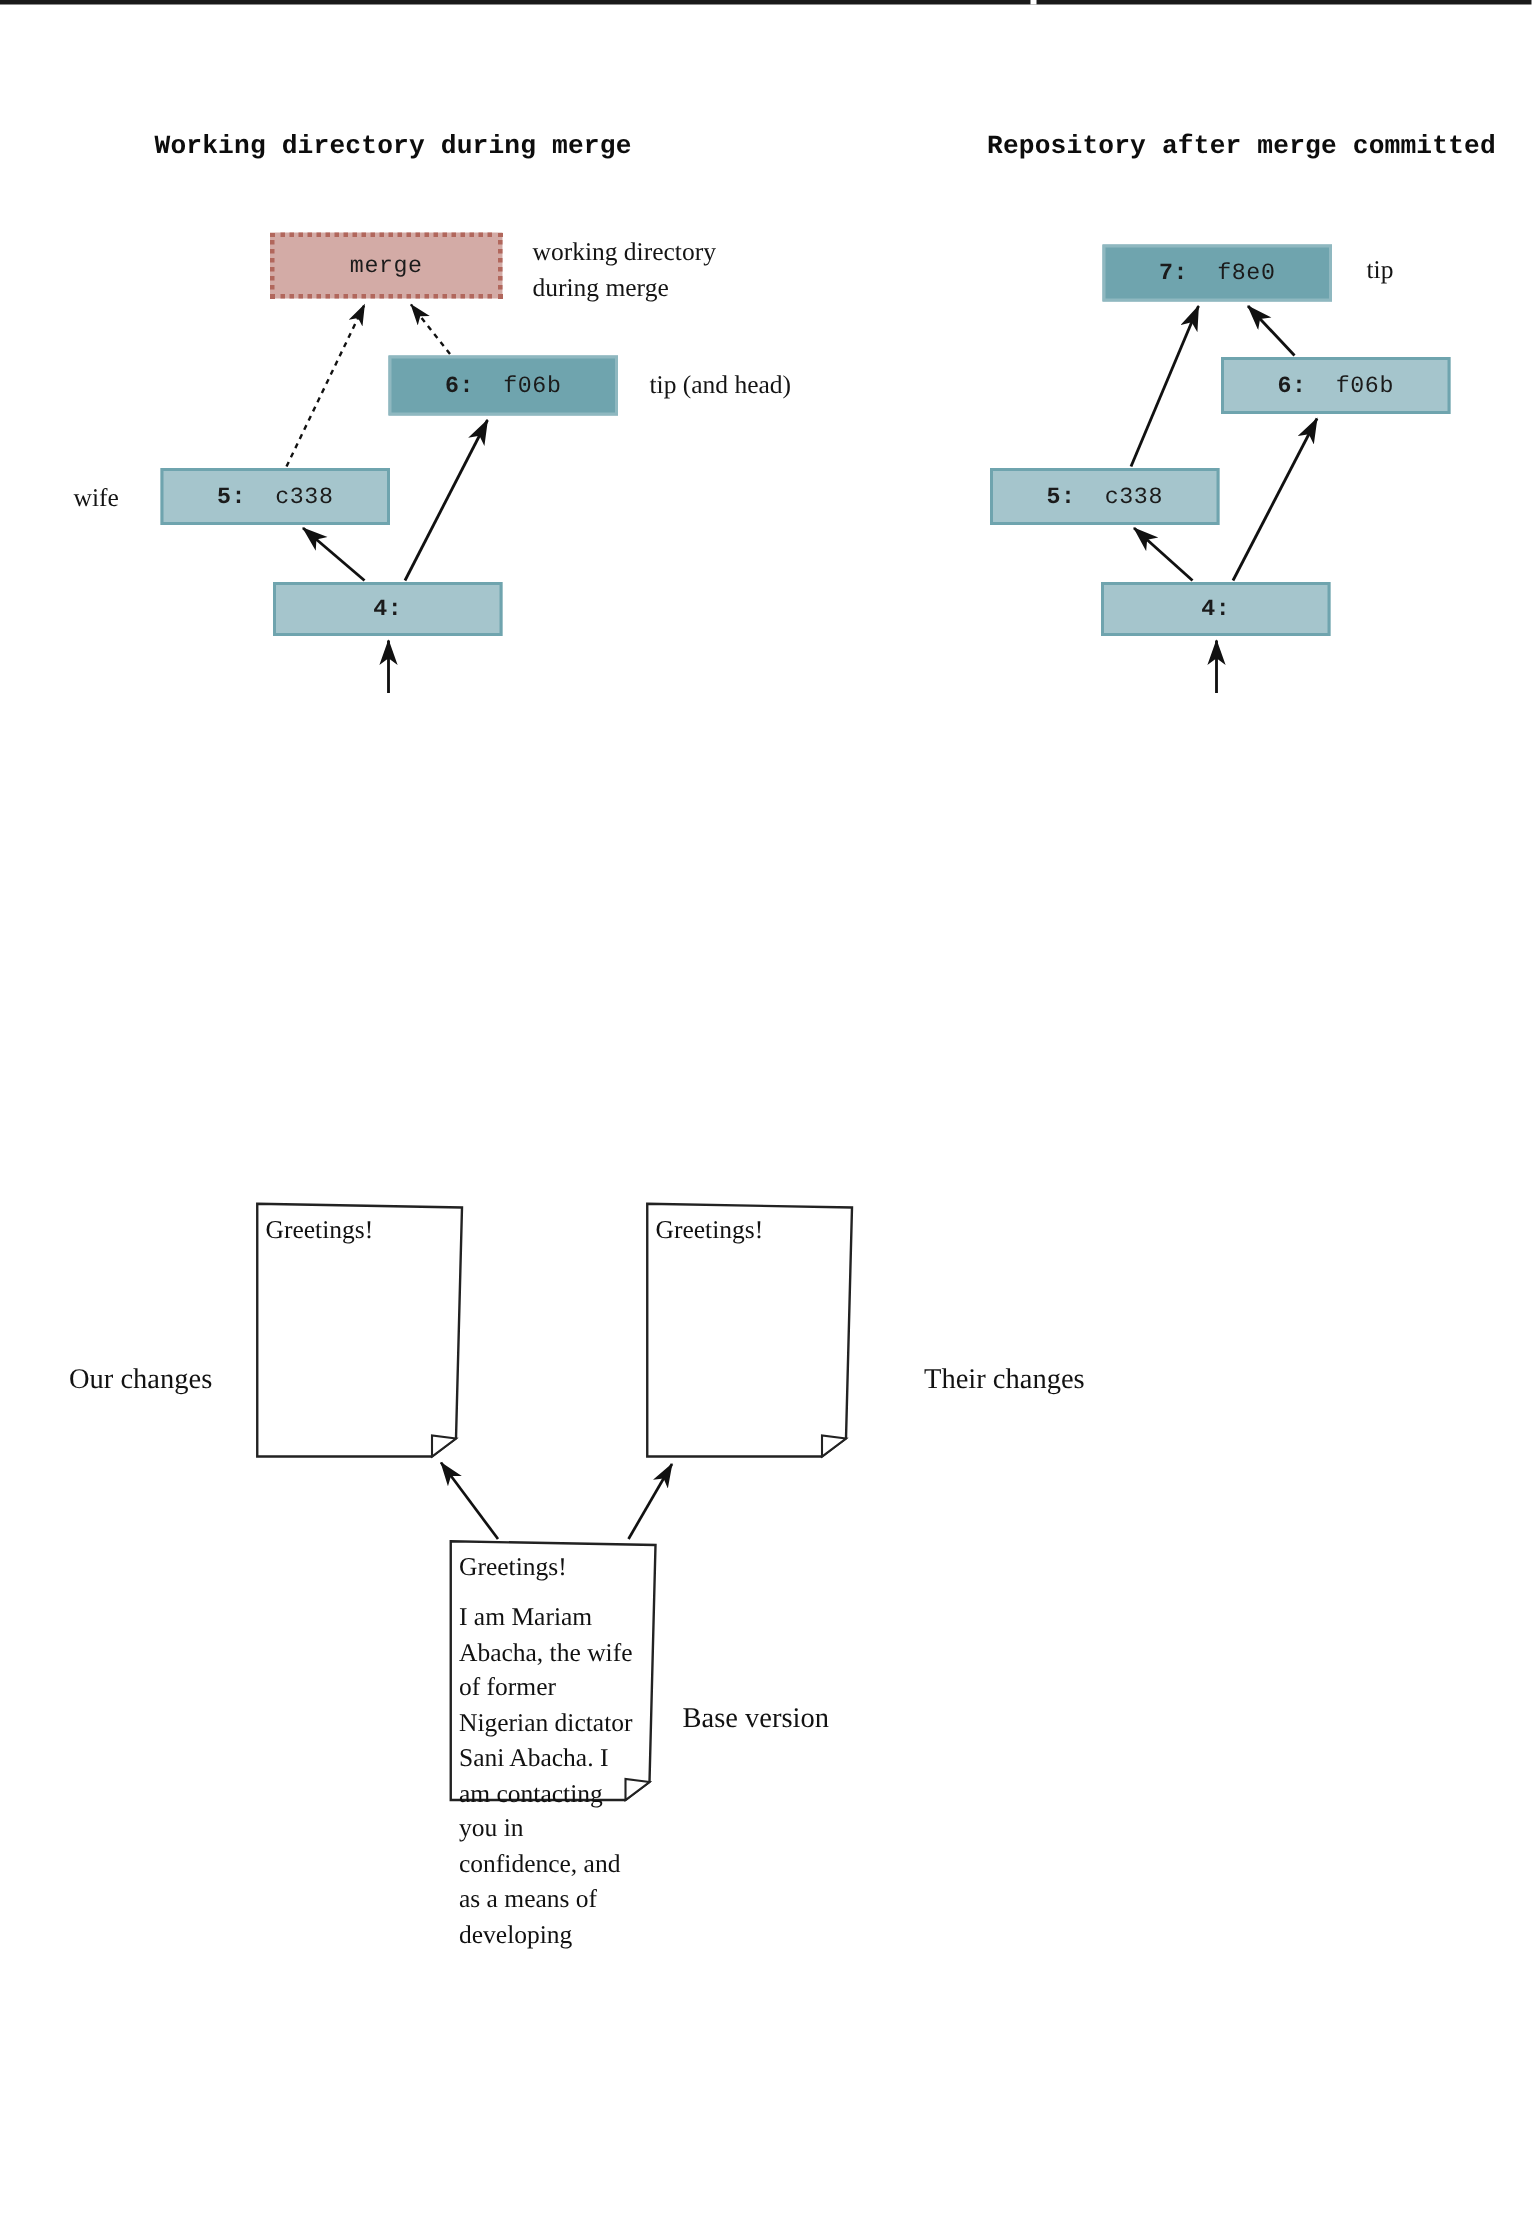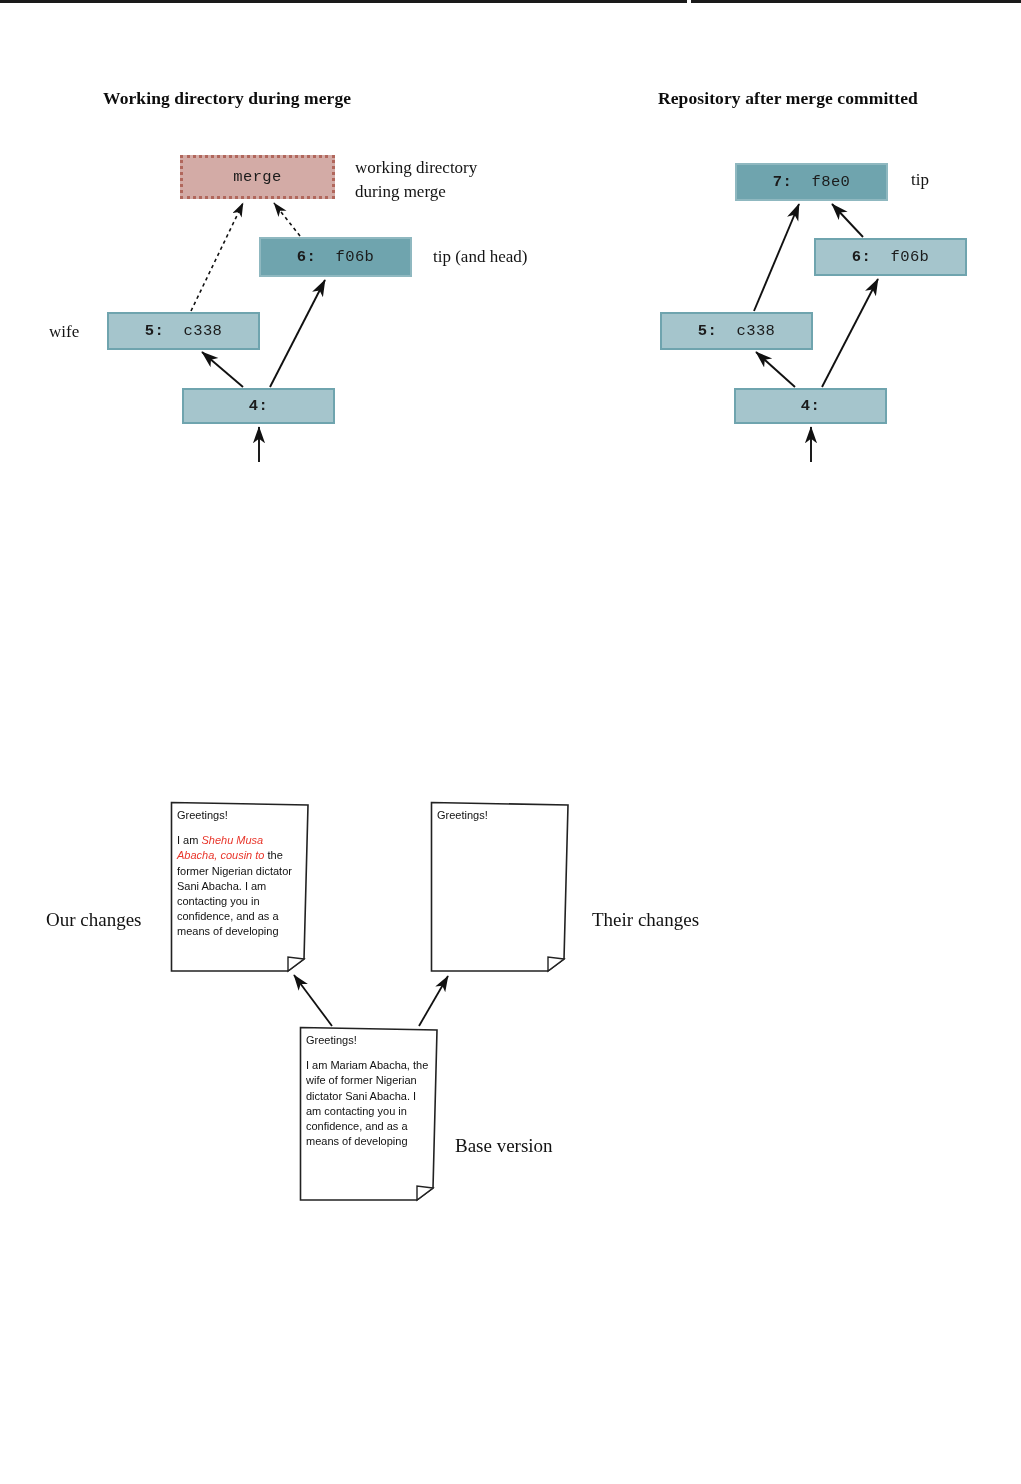--- a/index.html
+++ b/index.html
@@ -37,21 +37,21 @@
     left: 687px;
     top: 0;
     width: 4px;
     height: 3px;
     background: #ffffff;
   }
 
   
   .panel-title {
     position: absolute;
-    font-family: Liberation Serif, serif;
+    font-family: Liberation Mono, monospace;
     font-weight: bold;
     font-size: 17.5px;
     letter-spacing: 0.1px;
     white-space: nowrap;
     color: #0d0d0d;
   }
   #title-left  { left: 103px; top: 88px; }
   #title-right { left: 658px; top: 88px; }
 
   
@@ -111,22 +111,22 @@
     position: absolute;
     left: 0; top: 0;
     width: 100%;
     height: 100%;
   }
   .doc .body {
     position: absolute;
     left: 7px;
     top: 7px;
     right: 10px;
-    font-family: Liberation Sans, sans-serif;
-    font-size: 11px;
+    font-family: Liberation Serif, serif;
+    font-size: 17px;
     line-height: 1.38;
     color: #111111;
   }
   .doc .body p { margin: 0; }
   .doc .body .gap { height: 10px; }
   .doc em.hl {
     color: #e8352a;
     font-style: italic;
   }
 
@@ -203,21 +203,20 @@
   <div class="side-label" style="left:911px; top:168px;">tip</div>
 
   <div class="doc" style="left:170px; top:801px; width:140px; height:172px;">
     <svg class="paper" viewBox="0 0 140 172" preserveAspectRatio="none">
       <path d="M1.5,1.5 L138,4 L134,158 L118,170 L1.5,170 Z" fill="#ffffff" stroke="#222222" stroke-width="1.6"></path>
       <path d="M134,158 L118,156 L118,170 Z" fill="#ffffff" stroke="#222222" stroke-width="1.4"></path>
     </svg>
     <div class="body">
       <p>Greetings!</p>
       <div class="gap"></div>
-      <p><span>I am </span><em class="hl">Shehu Musa Abacha, cousin to</em><span> the former Nigerian dictator Sani Abacha. I am contacting you in confidence, and as a means of developing</span></p>
     </div>
   </div>
 
   <div class="doc" style="left:430px; top:801px; width:140px; height:172px;">
     <svg class="paper" viewBox="0 0 140 172" preserveAspectRatio="none">
       <path d="M1.5,1.5 L138,4 L134,158 L118,170 L1.5,170 Z" fill="#ffffff" stroke="#222222" stroke-width="1.6"></path>
       <path d="M134,158 L118,156 L118,170 Z" fill="#ffffff" stroke="#222222" stroke-width="1.4"></path>
     </svg>
     <div class="body">
       <p>Greetings!</p>
@@ -231,21 +230,21 @@
       <path d="M134,162 L118,160 L118,174 Z" fill="#ffffff" stroke="#222222" stroke-width="1.4"></path>
     </svg>
     <div class="body">
       <p>Greetings!</p>
       <div class="gap"></div>
       <p>I am Mariam Abacha, the wife of former Nigerian dictator Sani Abacha. I am contacting you in confidence, and as a means of developing</p>
     </div>
   </div>
 
   <div class="doc-label" style="left:46px; top:875px;">Our changes</div>
-  <div class="doc-label" style="left:592px; top:875px;text-align:center;">Their changes</div>
+  <div class="doc-label" style="left:616px; top:875px;text-align:center;">Their changes</div>
   <div class="doc-label" style="left:455px; top:1101px;">Base version</div>
 
   <svg class="overlay" viewBox="0 0 1021 1484">
     <defs>
       <marker id="ah" markerWidth="10" markerHeight="10" refX="8.6" refY="3.2" orient="auto" markerUnits="strokeWidth">
         <path d="M0,0 L9,3.2 L0,6.4 L2.4,3.2 Z" fill="#111111"></path>
       </marker>
       <marker id="ahd" markerWidth="10" markerHeight="10" refX="8.6" refY="3.2" orient="auto" markerUnits="strokeWidth">
         <path d="M0,0 L9,3.2 L0,6.4 L2.4,3.2 Z" fill="#111111"></path>
       </marker>

